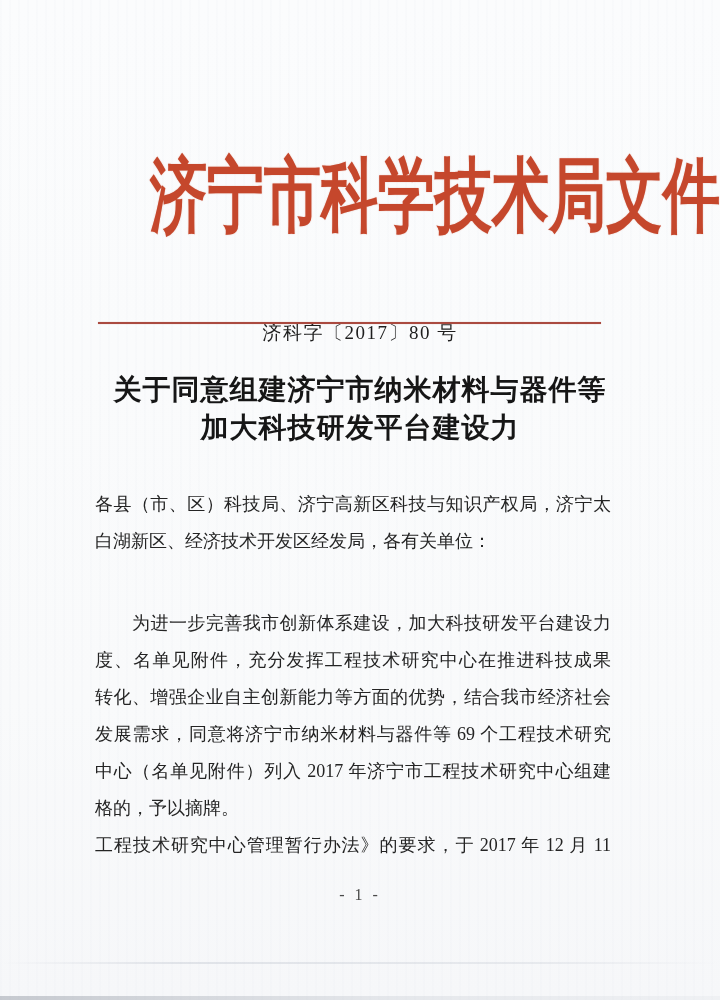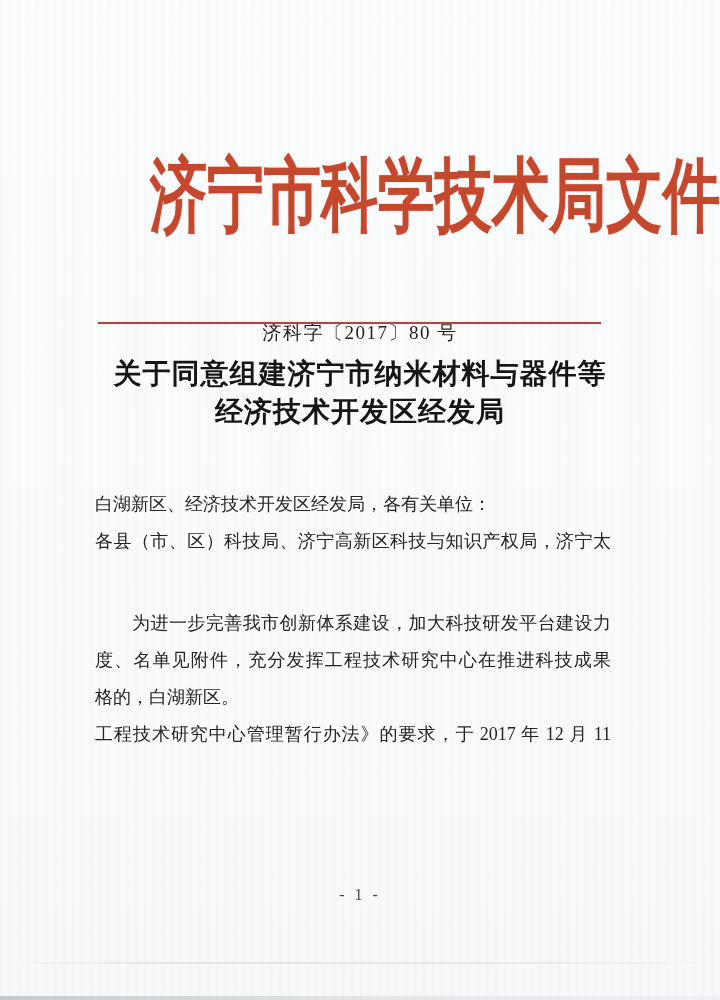--- a/index.html
+++ b/index.html
@@ -68,21 +68,21 @@
   .rule {
     position: absolute;
     top: 322px; left: 98px;
     width: 503px; height: 2px;
     background: var(--rule-red);
     box-shadow: 0 0 1px rgba(170,74,64,0.6);
   }
 
   .title {
     position: absolute;
-    top: 355px; left: 0;
+    top: 371px; left: 0;
     width: 100%;
     text-align: center;
     font-size: 28px;
     font-weight: bold;
     line-height: 38px;
     letter-spacing: 1px;
     color: #161616;
   }
 
   .bodytext {
@@ -118,27 +118,30 @@
   <div class="banner">
     <span class="banner-text">济宁市科学技术局文件</span>
   </div>
 
   <div class="docnum">济科字〔2017〕80 号</div>
 
   <div class="rule"></div>
 
   <div class="title">
     <div class="title-line">关于同意组建济宁市纳米材料与器件等</div>
-    <div class="title-line">经济技术开发区经发局</div>
+    <div class="title-line">加大科技研发平台建设力</div>
   </div>
 
   <div class="bodytext">
+    <div class="bl full">各县（市、区）科技局、济宁高新区科技与知识产权局，济宁太</div>
     <div class="bl">白湖新区、经济技术开发区经发局，各有关单位：</div>
-    <div class="bl full">各县（市、区）科技局、济宁高新区科技与知识产权局，济宁太</div>
     <div class="bl full ind">为进一步完善我市创新体系建设，加大科技研发平台建设力</div>
     <div class="bl full">度、名单见附件，充分发挥工程技术研究中心在推进科技成果</div>
-    <div class="bl">格的，白湖新区。</div>
+    <div class="bl full">转化、增强企业自主创新能力等方面的优势，结合我市经济社会</div>
+    <div class="bl full">发展需求，同意将济宁市纳米材料与器件等 69 个工程技术研究</div>
+    <div class="bl full">中心（名单见附件）列入 2017 年济宁市工程技术研究中心组建</div>
+    <div class="bl">格的，予以摘牌。</div>
     <div class="bl full">工程技术研究中心管理暂行办法》的要求，于 2017 年 12 月 11</div>
   </div>
 
   <div class="pagenum">- 1 -</div>
 
 </div>
 
 </body></html>

